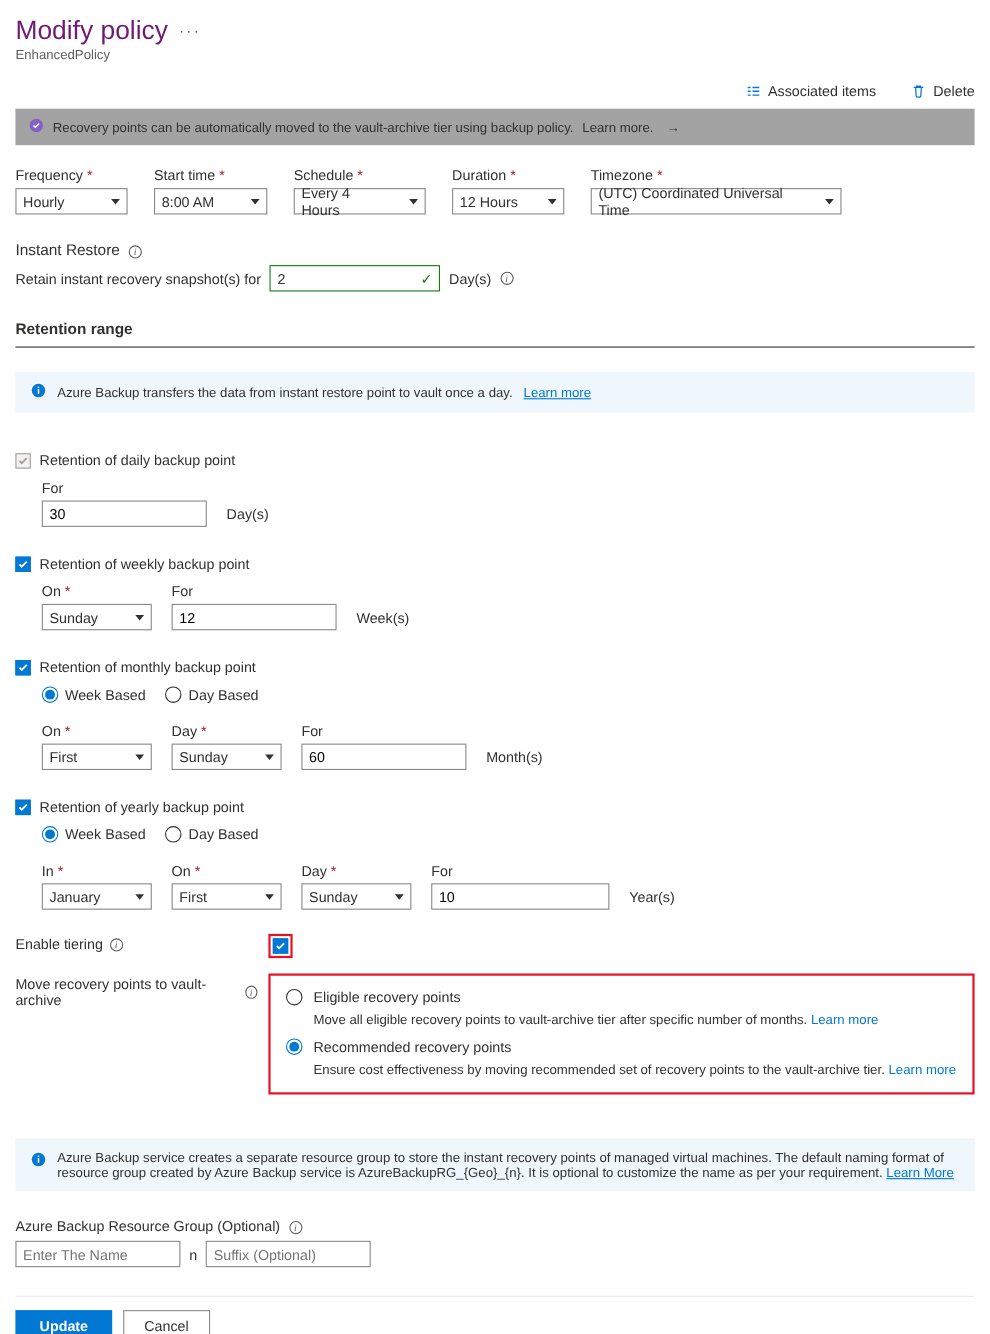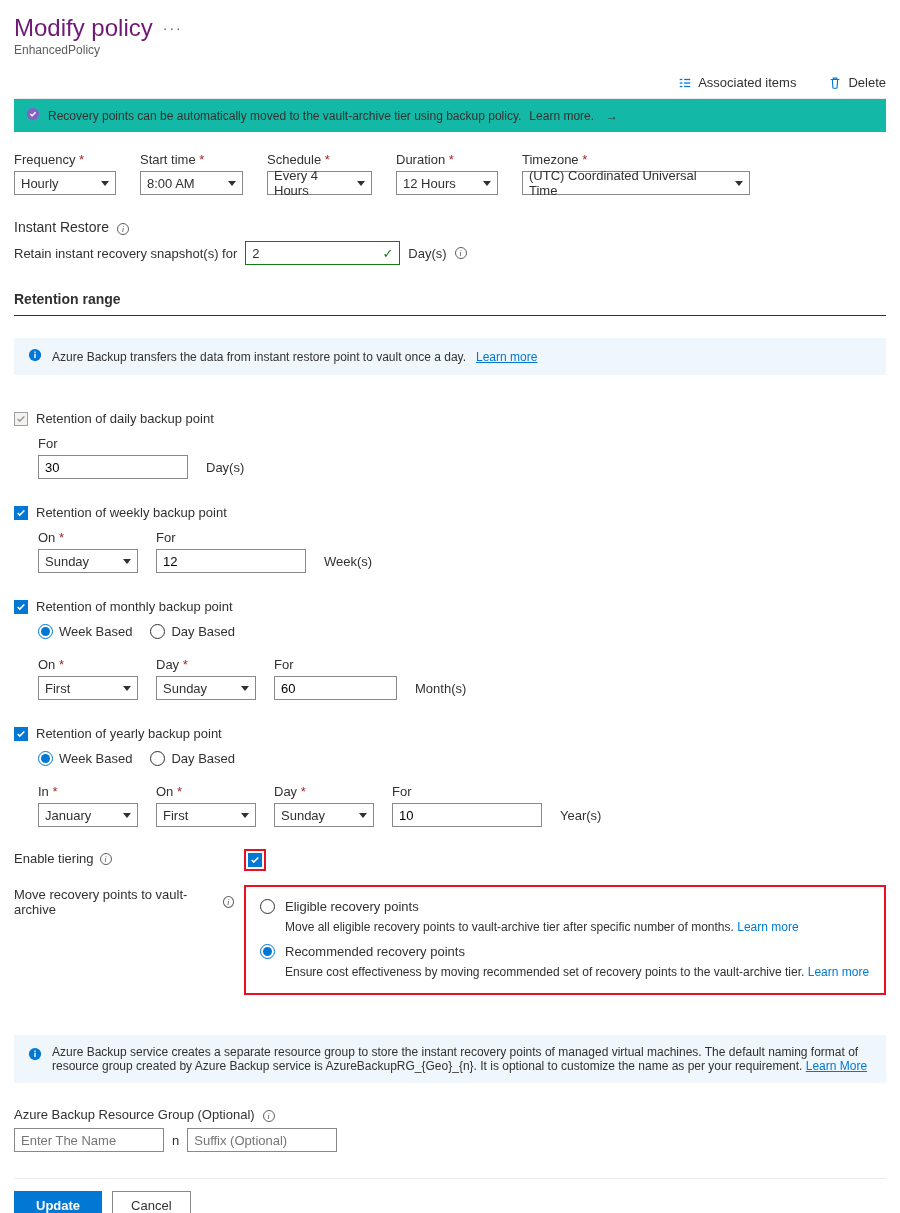--- a/index.html
+++ b/index.html
@@ -13,21 +13,21 @@
     width: 900px;
   }
   .header { display: flex; align-items: center; gap: 10px; }
   .title { font-size: 24px; font-weight: 400; color: #701a75; }
   .more-dots { font-size: 14px; color: #605e5c; letter-spacing: 2px; cursor: pointer; }
   .subtitle { color: #605e5c; font-size: 12px; margin-top: 1px; }
   .cmdbar { display: flex; gap: 32px; margin-top: 18px; padding-bottom: 8px; border-bottom: 1px solid #edebe9; justify-content: flex-end; }
   .cmd { display: inline-flex; align-items: center; gap: 6px; cursor: pointer; color: #323130; font-size: 13px; }
   .cmd .ico { display: inline-flex; color: #0078d4; }
   .purple-banner {
-    background: #14b8a6;
+    background: #a3a3a3;
     padding: 8px 12px;
     display: flex; align-items: center; gap: 8px;
     margin-top: 0; font-size: 12px; color: #323130;
   }
   .purple-banner .ico { color: #8661c5; }
   .purple-banner a { color: #323130; text-decoration: none; }
   .purple-banner .arrow { margin-left: 4px; }
   .section-row { display: flex; gap: 24px; margin-top: 20px; }
   .fld { display: flex; flex-direction: column; gap: 4px; }
   .lbl { font-size: 13px; color: #323130; }
@@ -140,21 +140,21 @@
   </div>
   <div class="fld">
     <span class="lbl req">Start time</span>
     <div class="select" style="width:103px">
       <span>8:00 AM</span>
         <span class="chev"></span>
     </div>
   </div>
   <div class="fld">
     <span class="lbl req">Schedule</span>
-    <div class="select" style="width:105px">
+    <div class="select" style="width:120px">
       <span>Every 4 Hours</span>
         <span class="chev"></span>
     </div>
   </div>
   <div class="fld">
     <span class="lbl req">Duration</span>
     <div class="select" style="width:102px">
       <span>12 Hours</span>
         <span class="chev"></span>
     </div>
@@ -268,21 +268,21 @@
     </div>
     <div class="fld">
       <span class="lbl req">Day</span>
       <div class="select" style="width:100px">
         <span>Sunday</span>
           <span class="chev"></span>
       </div>
     </div>
     <div class="fld">
       <span class="lbl">For</span>
-      <input class="input" style="width: 123px;" value="60">
+      <input class="input" style="width: 150px;" value="60">
     </div>
     <span class="unit" style="padding-bottom:4px">Month(s)</span>
   </div>
 </div>
 
 <div class="chk-row">
   <span class="chk checked">
     <svg viewBox="0 0 12 12">
         <path d="M2 6l2.5 2.5L10 3" stroke="currentColor" stroke-width="2" fill="none"></path>
       </svg>
@@ -317,21 +317,21 @@
     </div>
     <div class="fld">
       <span class="lbl req">Day</span>
       <div class="select" style="width:100px">
         <span>Sunday</span>
           <span class="chev"></span>
       </div>
     </div>
     <div class="fld">
       <span class="lbl">For</span>
-      <input class="input" style="width: 150px;" value="10">
+      <input class="input" style="width: 162px;" value="10">
     </div>
     <span class="unit" style="padding-bottom:4px">Year(s)</span>
   </div>
 </div>
 
 <div class="tiering-grid">
   <div class="tiering-lbl">
     <span>Enable tiering</span>
     <span class="info-ico">i</span>
   </div>

